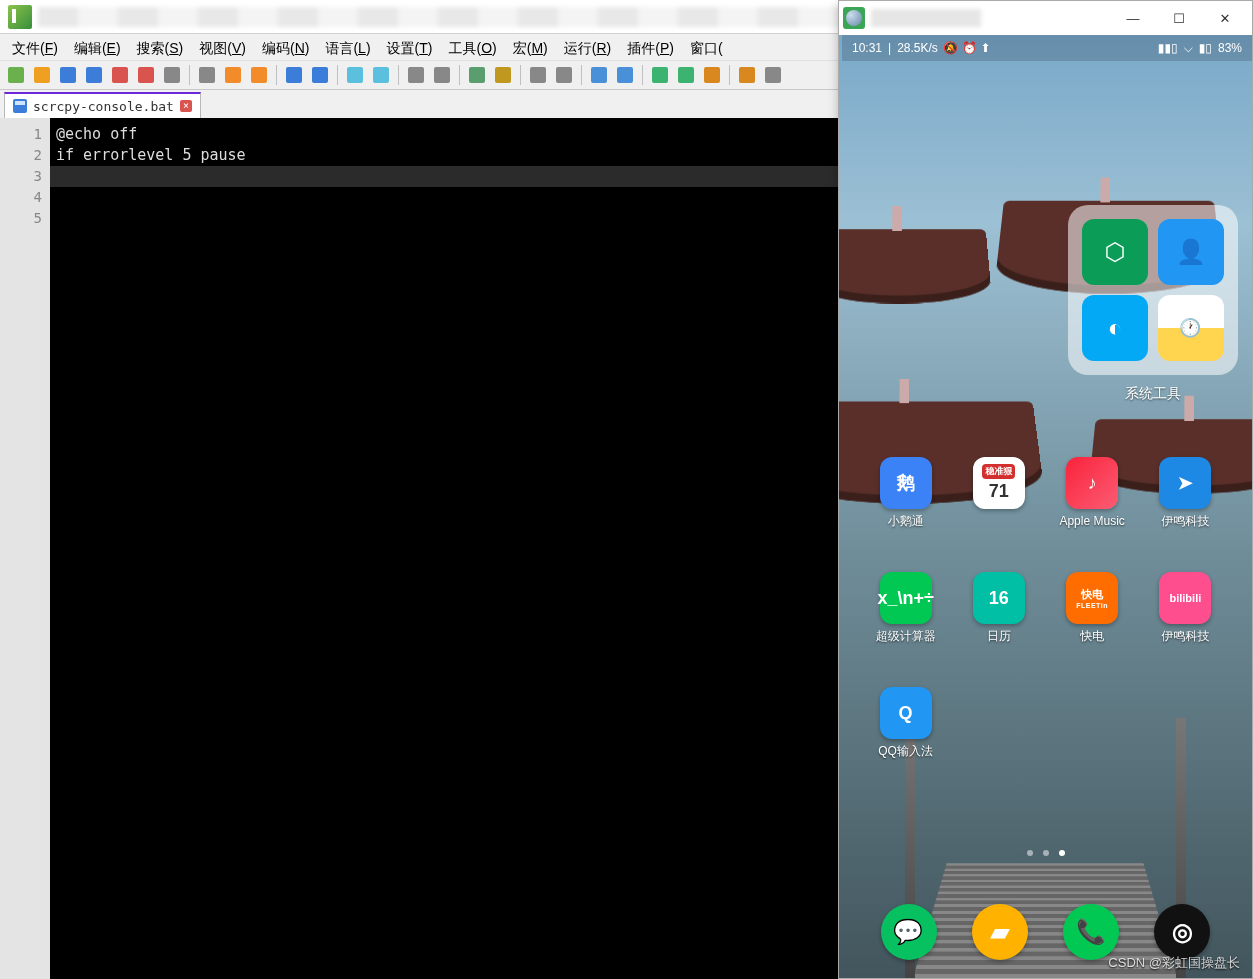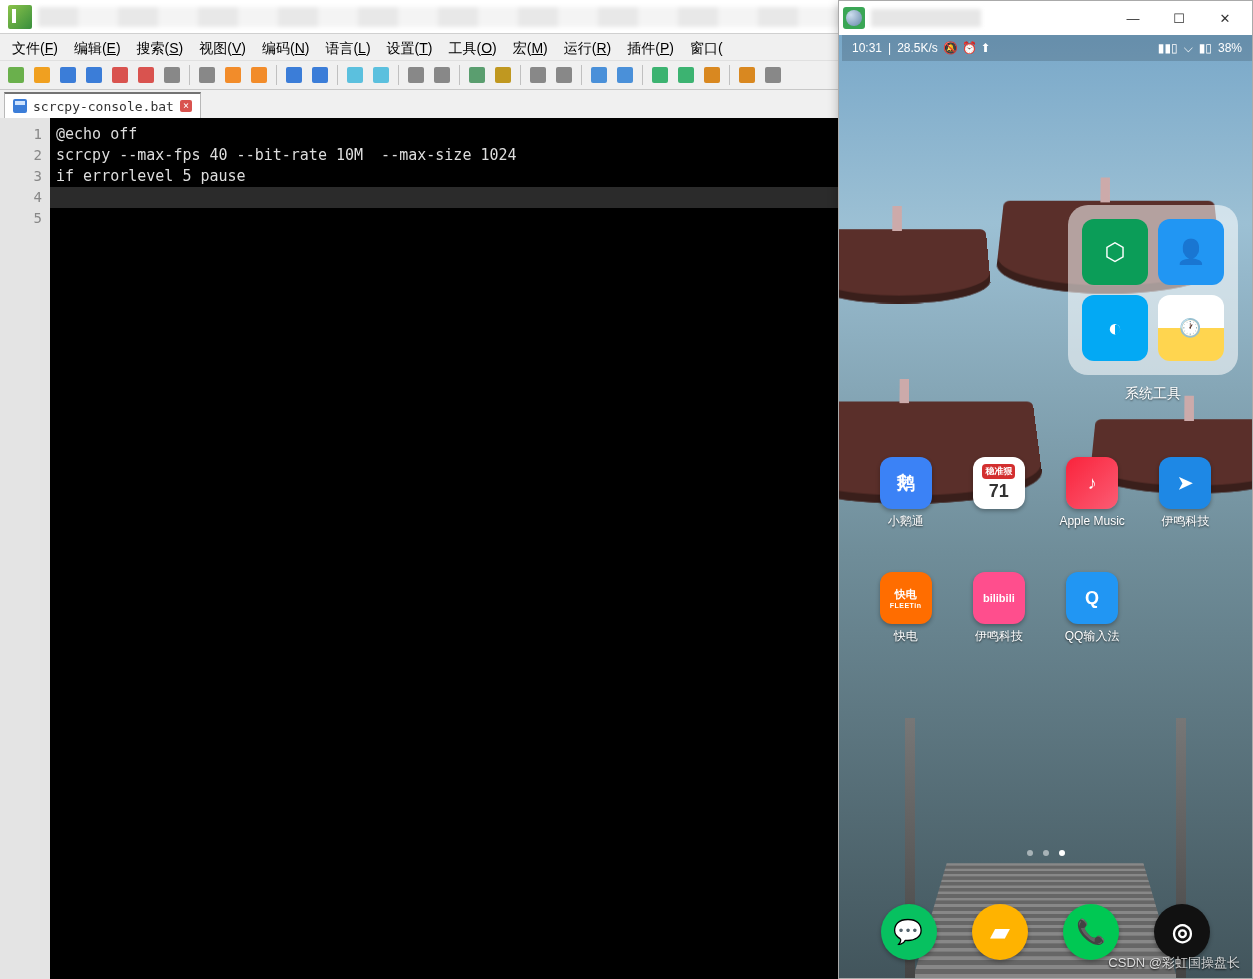--- a/index.html
+++ b/index.html
@@ -17,21 +17,21 @@
   .mi u { text-decoration: underline; }
 
   
   .toolbar { height: 30px; background: #f0f0f0; border-top: 1px solid #e0e0e0; border-bottom: 1px solid #c8c8c8; display: flex; align-items: center; padding: 0 4px; gap: 2px; }
   .tbtn { width: 24px; height: 24px; display: flex; align-items: center; justify-content: center; border-radius: 2px; }
   .tsep { width: 1px; height: 20px; background: #c0c0c0; margin: 0 3px; }
   .ic { width: 16px; height: 16px; }
 
   
   .tabstrip { height: 28px; background: #f0f0f0; display: flex; align-items: flex-end; padding: 0 4px; }
-  .tab { height: 26px; background: #fff; border: 1px solid #b8b8b8; border-bottom: none; border-top: 2px solid #737373; padding: 0 8px; display: flex; align-items: center; gap: 6px; font-family: "SimSun", monospace; font-size: 13px; color:#333;}
+  .tab { height: 26px; background: #fff; border: 1px solid #b8b8b8; border-bottom: none; border-top: 2px solid #6d28d9; padding: 0 8px; display: flex; align-items: center; gap: 6px; font-family: "SimSun", monospace; font-size: 13px; color:#333;}
   .tab .disk { width: 14px; height: 14px; background: #3b7dd8; border-radius: 2px; position: relative; }
   .tab .disk::after { content:""; position:absolute; left:2px; top:2px; width:10px; height:4px; background:#cfe4ff;}
   .tab .tx { width: 12px; height: 12px; background: #d9534f; color: #fff; font-size: 10px; line-height: 12px; text-align: center; border-radius: 2px; }
 
   
   .editor-wrap { position: absolute; left: 0; top: 118px; width: 838px; bottom: 0; background: #000; display: flex; }
   .gutter { width: 50px; background: #e4e4e4; color: #888; font-family: Consolas, monospace; font-size: 14px; text-align: right; padding: 6px 8px 0 0; }
   .gutter div { height: 21px; line-height: 21px; }
   .code { flex: 1; padding: 6px 0 0 6px; font-family: Consolas, monospace; font-size: 15px; color: #ddd; white-space: pre; line-height: 21px; }
   .code .curline { background: #2b2b2b; display:block; height:21px; margin-left:-6px; padding-left:6px;}
@@ -205,21 +205,20 @@
 
 <div class="editor-wrap">
   <div class="gutter" id="gutter">
       <div>1</div>
       <div>2</div>
       <div>3</div>
       <div>4</div>
       <div>5</div>
     </div>
   <div class="code" id="code"><span>@echo off
-</span><span>scrcpy --max-fps 40 --bit-rate 10M  --max-size 1024
 </span><span>if errorlevel 5 pause
 </span><span class="curline">
 </span></div>
 </div>
 
 <div class="phone-win">
   <div class="phone-title">
     <div class="pt-ic"></div>
     <div class="pt-blur"></div>
     <div class="pt-gap"></div>
@@ -241,21 +240,21 @@
 
     <div class="statusbar">
       <span>10:31</span>
       <span>|</span>
       <span>28.5K/s</span>
       <span>🔕 ⏰ ⬆</span>
       <div class="sb-right">
         <span>▮▮▯</span>
         <span>⌵</span>
         <span>▮▯</span>
-        <span>38%</span>
+        <span>83%</span>
       </div>
     </div>
 
     <div class="folder">
       <div class="ficon" style="background:#0b9d58">
           <span style="color:#fff;font-size:24px">⬡</span>
         </div>
       <div class="ficon" style="background:#2196f3">
           <span style="color:#fff;font-size:24px">👤</span>
         </div>
@@ -286,20 +285,32 @@
           <div class="app-ic" style="background: linear-gradient(135deg, rgb(250, 35, 59), rgb(251, 92, 116));">
             <div>♪</div>
           </div>
           <div class="app-label">Apple Music</div>
         </div>
         <div class="app">
           <div class="app-ic" style="background: rgb(30, 136, 229);">
             <div>➤</div>
           </div>
           <div class="app-label">伊鸣科技</div>
+        </div>
+        <div class="app">
+          <div class="app-ic" style="background: rgb(0, 200, 83);">
+            <div>x_\n+÷</div>
+          </div>
+          <div class="app-label">超级计算器</div>
+        </div>
+        <div class="app">
+          <div class="app-ic" style="background: rgb(0, 191, 165);">
+            <div>16</div>
+          </div>
+          <div class="app-label">日历</div>
         </div>
         <div class="app">
           <div class="app-ic" style="background: rgb(255, 109, 0); flex-direction: column;">
             <div style="font-size: 11px;">快电</div>
             <div style="font-size: 7px; letter-spacing: 0.5px;">FLEETin</div>
           </div>
           <div class="app-label">快电</div>
         </div>
         <div class="app">
           <div class="app-ic" style="background: rgb(255, 78, 141);">

